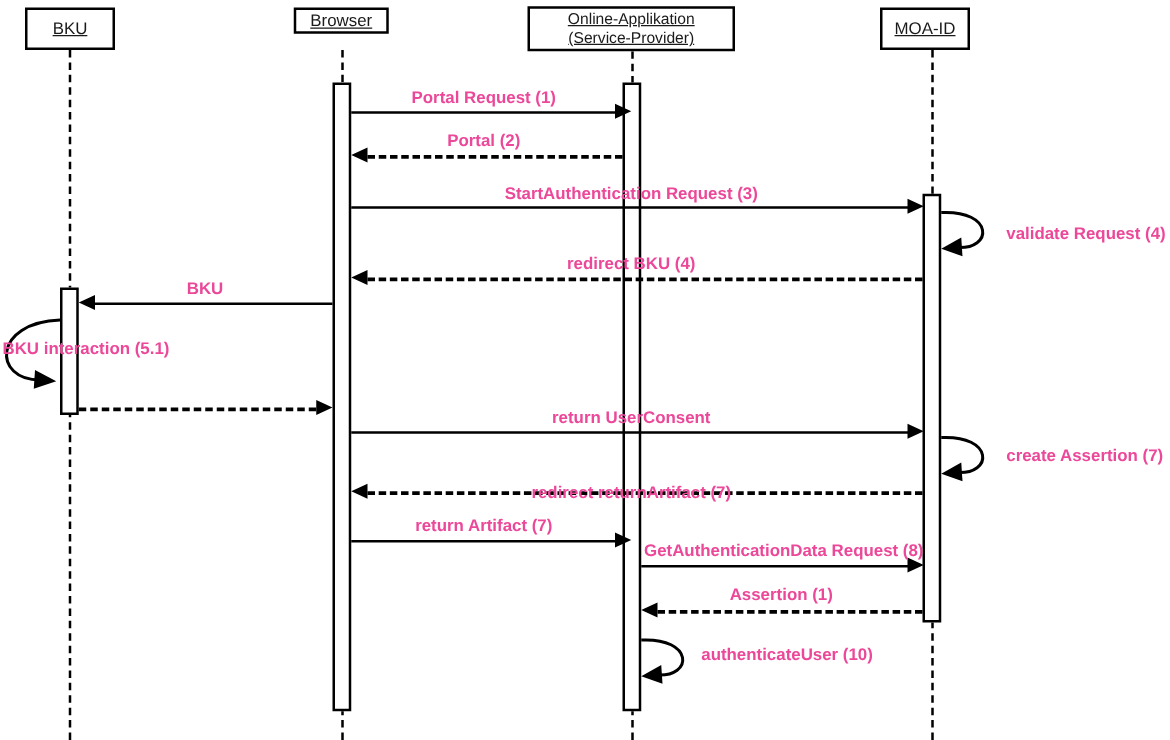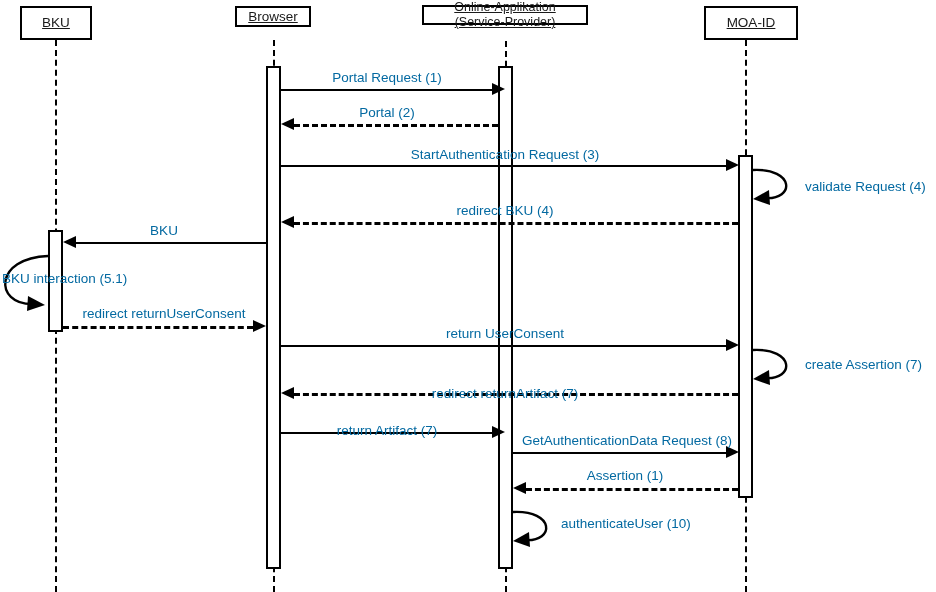--- a/index.html
+++ b/index.html
@@ -73,24 +73,25 @@
   }
   .arrow-head.left {
     border-top: 6px solid transparent;
     border-bottom: 6px solid transparent;
     border-right: 13px solid #000000;
   }
   
   .msg-label {
     position: absolute;
     font-size: 13.5px;
-    color: #0369a1;
+    color: #ec4899;
     white-space: nowrap;
     z-index: 7;
     background: transparent;
+    font-weight: bold;
   }
   .msg-label.centered {
     transform: translateX(-50%);
   }
   
   .self-msg {
     position: absolute;
     z-index: 5;
   }
   .self-msg svg {
@@ -114,25 +115,25 @@
   <div class="activation" style="left:48px; top:230px; width:15px; height:102px;"></div>
 
   <div class="participant-box" style="left:20px; top:6px; width:72px; height:34px;">
     <span class="participant-label">BKU</span>
   </div>
 
   <div class="participant-box" style="left:235px; top:6px; width:76px; height:21px;align-items:flex-end;">
     <span class="participant-label">Browser</span>
   </div>
 
-  <div class="participant-box" style="left:422px; top:5px; width:166px; height:20px;">
+  <div class="participant-box" style="left:422px; top:5px; width:166px; height:36px;">
     <span class="participant-label" style="font-size:12.5px;">Online-Applikation (Service-Provider)</span>
   </div>
 
-  <div class="participant-box" style="left:704px; top:6px; width:94px; height:34px;">
+  <div class="participant-box" style="left:704px; top:6px; width:72px; height:34px;">
     <span class="participant-label">MOA-ID</span>
   </div>
 
   <div class="msg-line" style="left:281px; top:89px; width:211px;"></div>
   <div class="arrow-head right" style="left:492px; top:83px;"></div>
   <div class="msg-label centered" style="left:387px; top:70px;">Portal Request (1)</div>
 
   <div class="msg-line dashed" style="left:294px; top:124px; width:204px;"></div>
   <div class="arrow-head left" style="left:281px; top:118px;"></div>
   <div class="msg-label centered" style="left:387px; top:105px;">Portal (2)</div>
@@ -160,41 +161,40 @@
   <div class="self-msg" style="left:-8px; top:252px; width:60px; height:60px;">
     <svg width="62" height="60" viewBox="0 0 62 60">
       <path d="M 56 4 C 2 6, 2 52, 40 52" fill="none" stroke="#000000" stroke-width="2.4"></path>
       <polygon points="36,44 53,53 35,59" fill="#000000"></polygon>
     </svg>
   </div>
   <div class="msg-label" style="left:2px; top:271px;">BKU interaction (5.1)</div>
 
   <div class="msg-line dashed" style="left:63px; top:326px; width:190px;"></div>
   <div class="arrow-head right" style="left:253px; top:320px;"></div>
-  <div class="msg-label centered" style="left:164px; top:306px;">redirect returnUserConsent</div>
 
   <div class="msg-line" style="left:281px; top:345px; width:451px;"></div>
   <div class="arrow-head right" style="left:726px; top:339px;"></div>
   <div class="msg-label centered" style="left:505px; top:326px;">return UserConsent</div>
 
   <div class="self-msg" style="left:753px; top:346px; width:55px; height:38px;">
     <svg width="55" height="38" viewBox="0 0 55 38">
       <path d="M 0 4 C 42 2, 42 34, 12 32" fill="none" stroke="#000000" stroke-width="2.4"></path>
       <polygon points="16,24 0,33 17,39" fill="#000000"></polygon>
     </svg>
   </div>
   <div class="msg-label" style="left:805px; top:357px;">create Assertion (7)</div>
 
   <div class="msg-line dashed" style="left:294px; top:393px; width:444px;"></div>
   <div class="arrow-head left" style="left:281px; top:387px;"></div>
   <div class="msg-label centered" style="left:505px; top:386px;">redirect returnArtifact (7)</div>
 
   <div class="msg-line" style="left:281px; top:432px; width:211px;"></div>
   <div class="arrow-head right" style="left:492px; top:426px;"></div>
-  <div class="msg-label centered" style="left:387px; top:423px;">return Artifact (7)</div>
+  <div class="msg-label centered" style="left:387px; top:413px;">return Artifact (7)</div>
 
   <div class="msg-line" style="left:513px; top:452px; width:219px;"></div>
   <div class="arrow-head right" style="left:726px; top:446px;"></div>
   <div class="msg-label centered" style="left:627px; top:433px;">GetAuthenticationData Request (8)</div>
 
   <div class="msg-line dashed" style="left:526px; top:488px; width:212px;"></div>
   <div class="arrow-head left" style="left:513px; top:482px;"></div>
   <div class="msg-label centered" style="left:625px; top:468px;">Assertion (1)</div>
 
   <div class="self-msg" style="left:513px; top:508px; width:55px; height:38px;">

